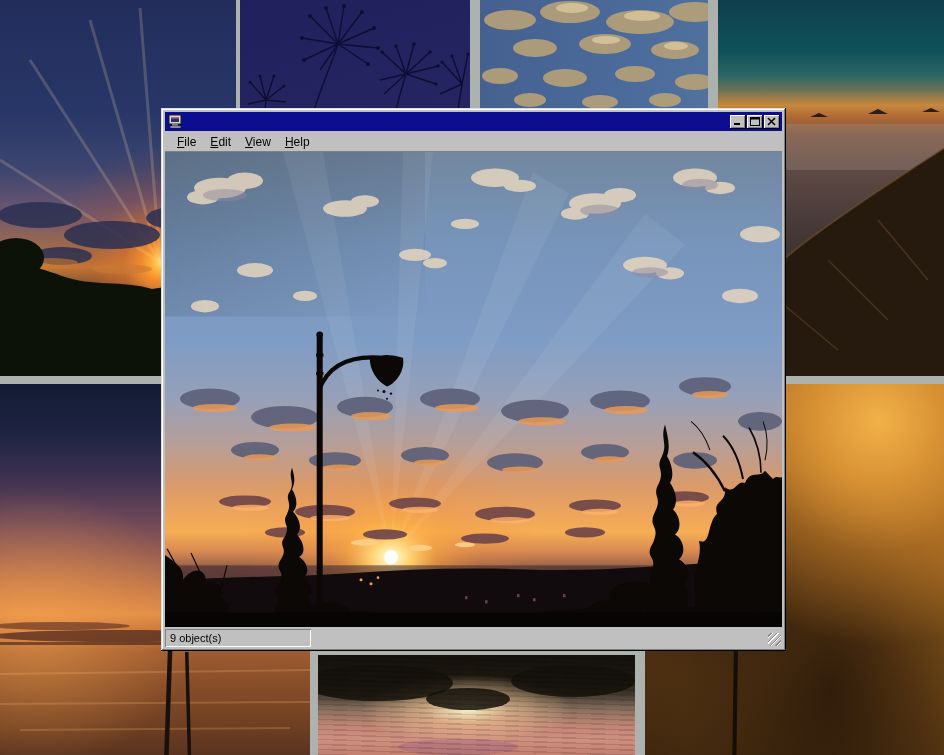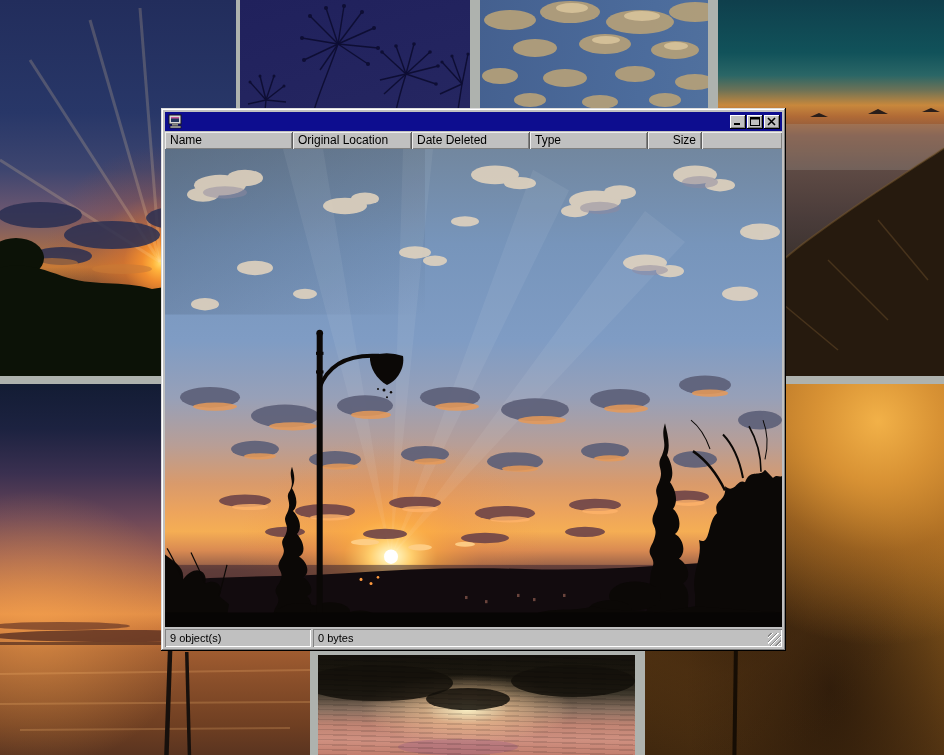--- a/index.html
+++ b/index.html
@@ -269,29 +269,27 @@
             <rect x="0.5" y="0.5" width="9" height="2" fill="#000"></rect>
           </svg>
       </button>
       <button class="tb-btn">
         <svg viewBox="0 0 10 9">
             <path d="M1,1 L8,8 M8,1 L1,8" stroke="#000" stroke-width="1.6"></path>
           </svg>
       </button>
     </div>
 
-
-    <div class="headerrow">
-      <div class="hcell c-name">Name</div>
-      <div class="hcell c-loc">Original Location</div>
-      <div class="hcell c-date">Date Deleted</div>
-      <div class="hcell c-type">Type</div>
-      <div class="hcell c-size">Size</div>
-      <div class="hcell c-rest"></div>
+    <div class="menubar">
+      <span class="menu-item"><u>F</u>ile</span>
+      <span class="menu-item"><u>E</u>dit</span>
+      <span class="menu-item"><u>V</u>iew</span>
+      <span class="menu-item"><u>H</u>elp</span>
     </div>
+
 
     <div class="content">
       <svg viewBox="0 0 617 462" preserveAspectRatio="none">
         <defs>
           <linearGradient id="sky" x1="0" y1="0" x2="0" y2="1">
             <stop offset="0" stop-color="#72879f"></stop>
               <stop offset=".2" stop-color="#7795bb"></stop>
             <stop offset=".4" stop-color="#7f9cc4"></stop>
               <stop offset=".52" stop-color="#97a0b8"></stop>
             <stop offset=".62" stop-color="#b89e96"></stop>
@@ -458,18 +456,17 @@
           <path d="M18,416 C10,400 6,392 2,386" stroke-width="1.2"></path>
           <path d="M40,420 C34,406 30,398 26,390" stroke-width="1.2"></path>
           <path d="M54,432 C58,418 60,410 62,402" stroke-width="1.2"></path>
         </g>
         <rect x="0" y="448" width="617" height="14" fill="#070504"></rect>
       </svg>
     </div>
 
     <div class="statusbar">
       <div class="spanel sp1">9 object(s)</div>
-      <div class="spanel sp2">0 bytes</div>
       <div class="grip"></div>
     </div>
 
   </div>
 </div>
 
 </body></html>

